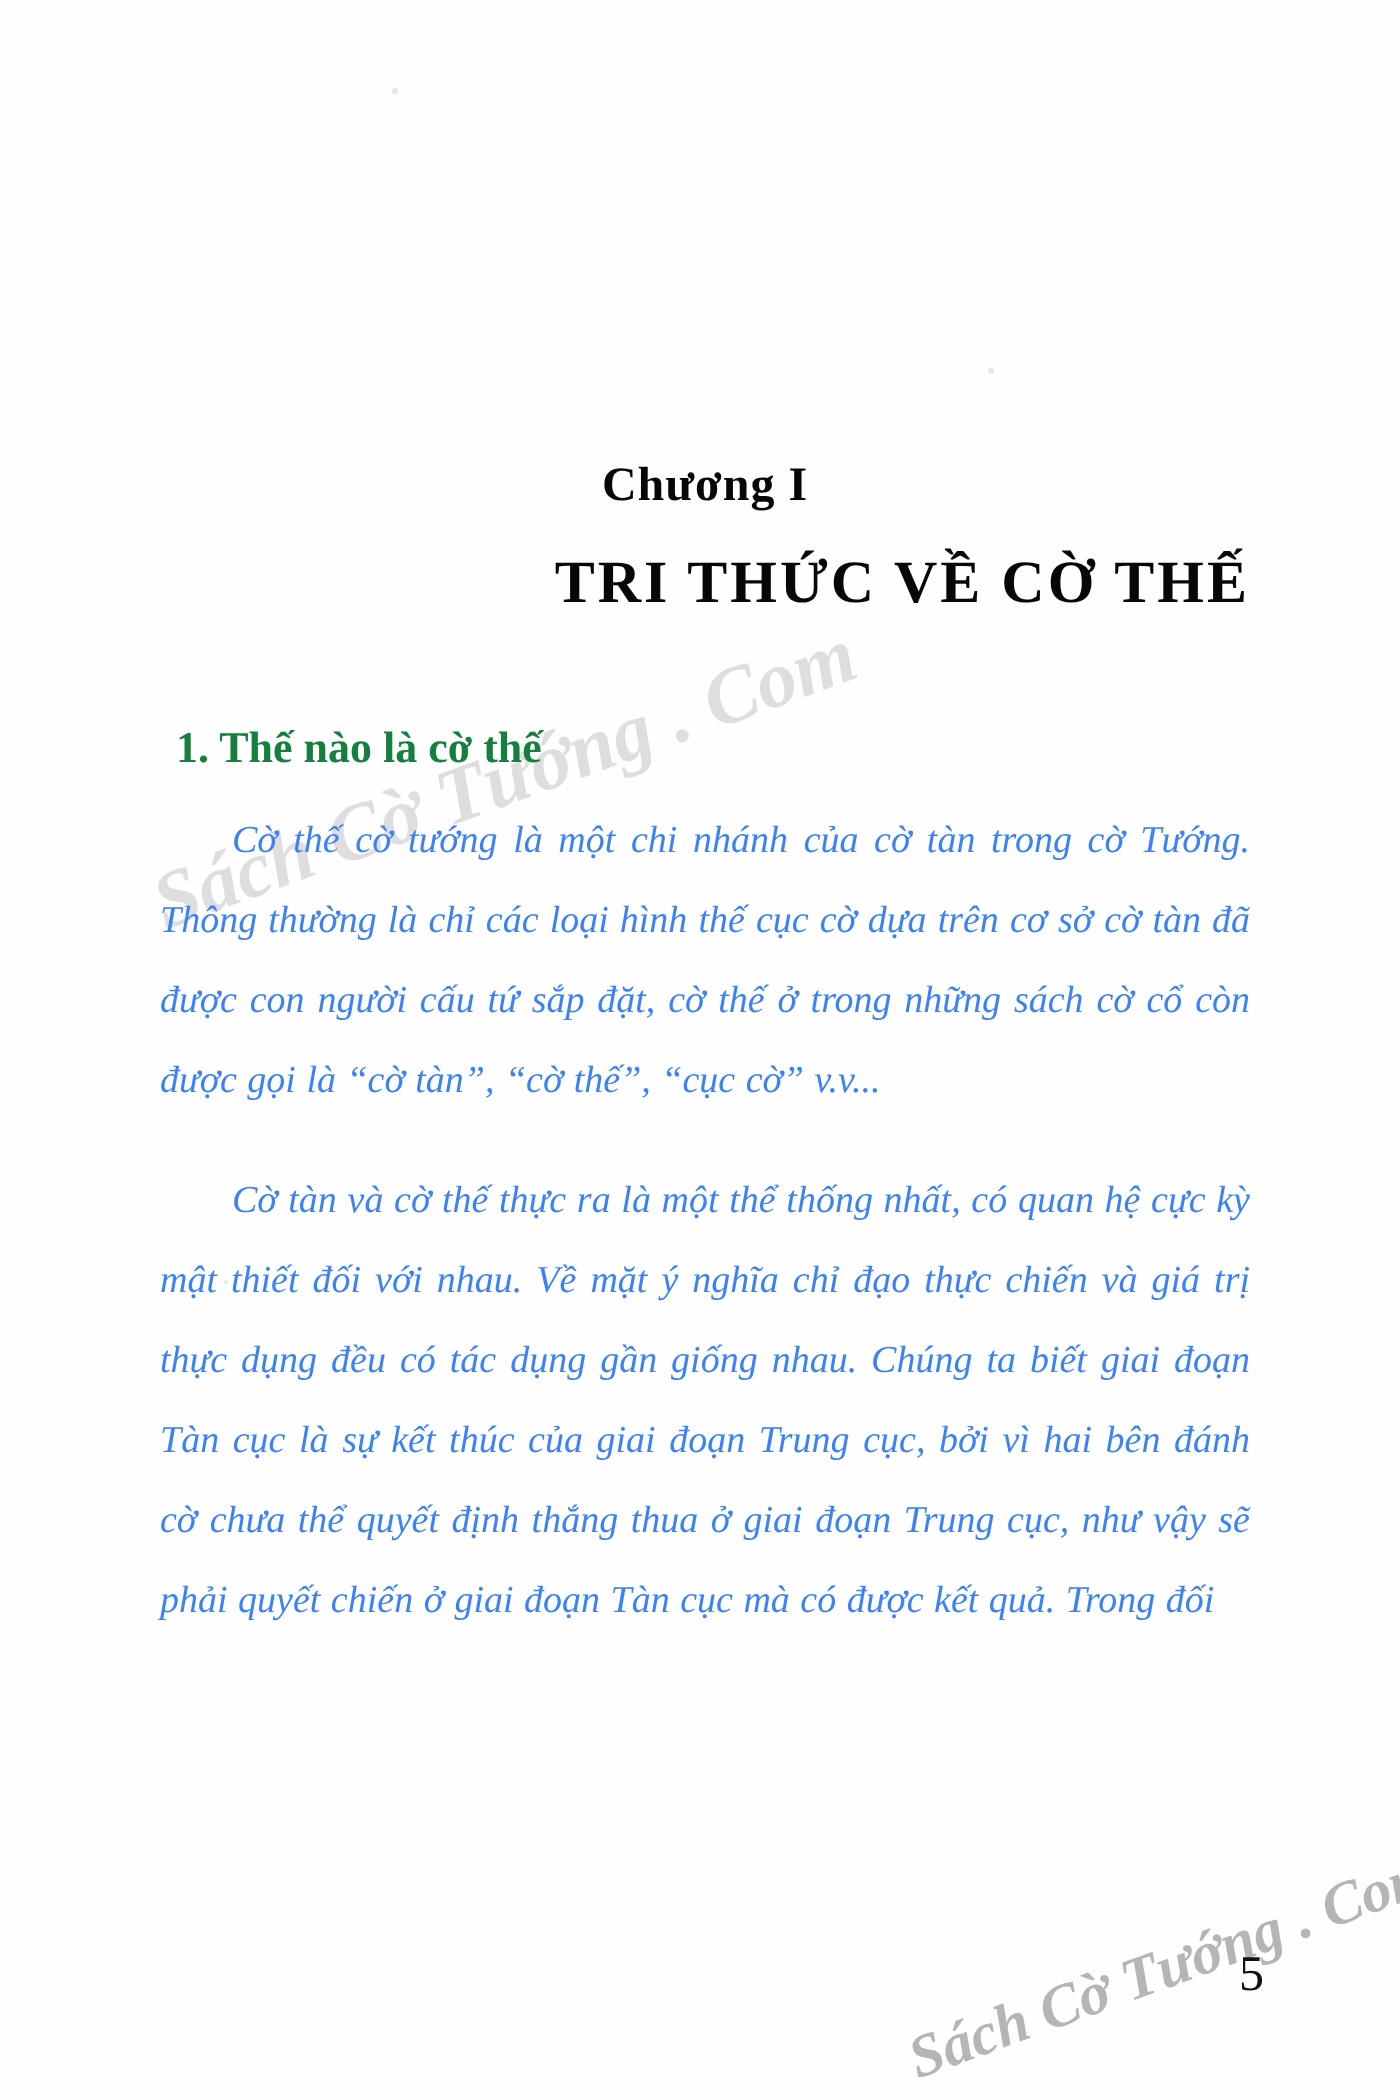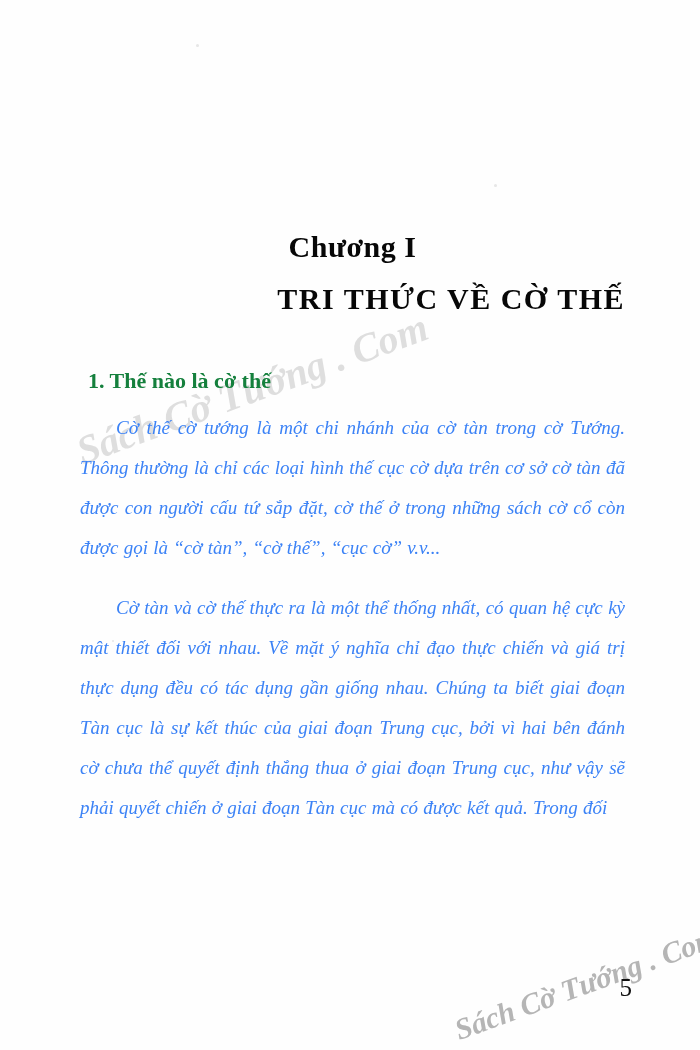--- a/index.html
+++ b/index.html
@@ -36,21 +36,21 @@
     position: absolute;
     left: 80px;
     top: 230px;
     width: 545px;
   }
 
   .chapter-label {
     text-align: center;
     font-family: "Liberation Serif", serif;
     font-weight: bold;
-    font-size: 30px;
+    font-size: 24px;
     letter-spacing: 0.5px;
     margin: 0 0 18px 0;
     color: #070707;
   }
 
   .chapter-title {
     text-align: right;
     font-family: "Liberation Serif", serif;
     font-weight: bold;
     font-size: 30px;

